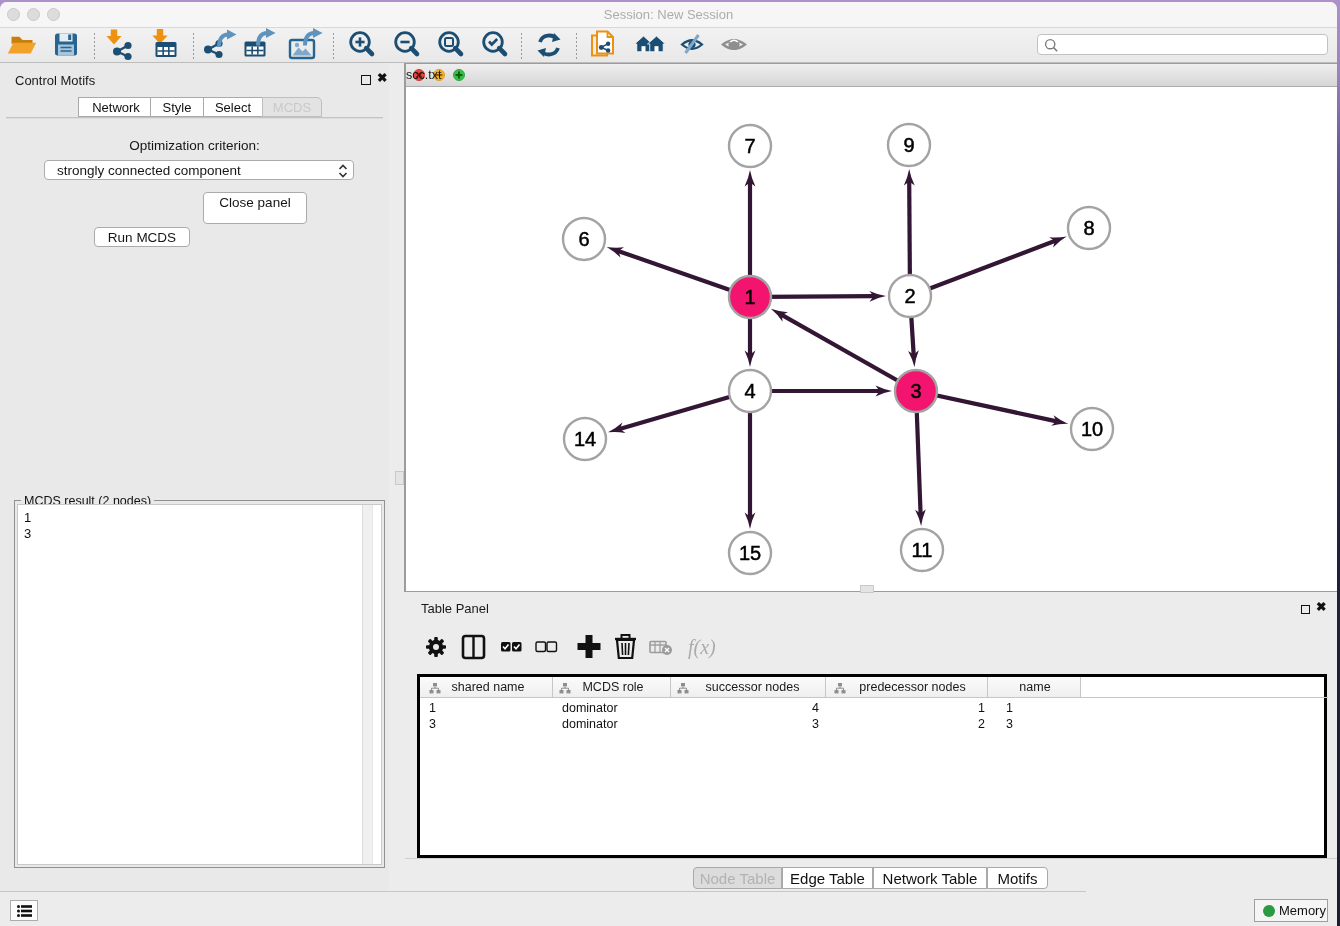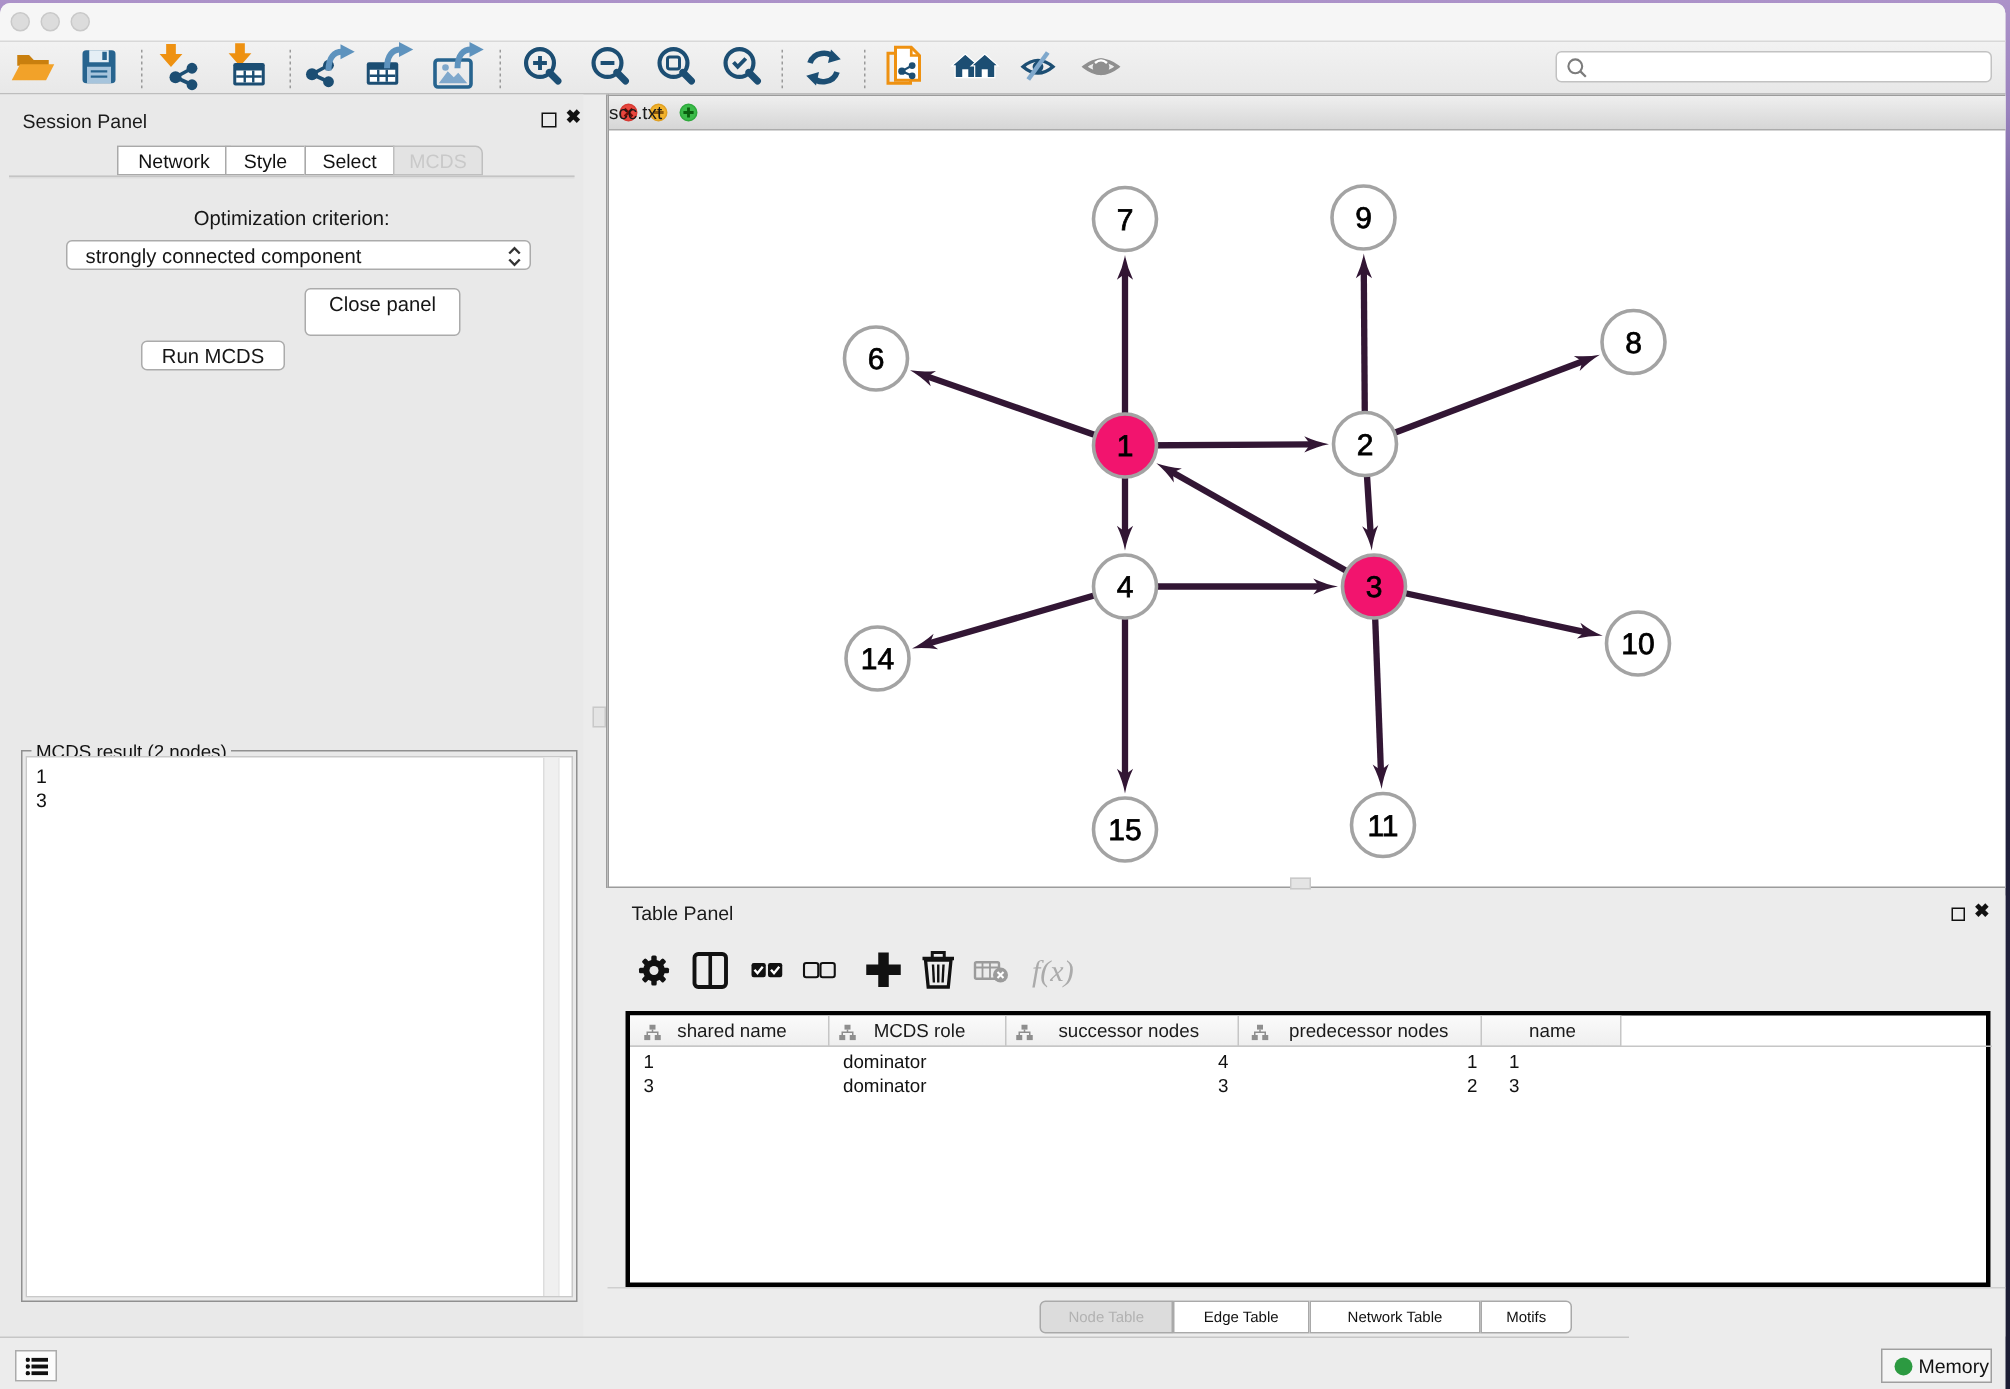--- a/index.html
+++ b/index.html
@@ -40,30 +40,31 @@
   #netname { position:absolute; top:4px; width:932px; font-size:12.5px; color:#1A1A1A; }
   
   #tpanel { left:405px; top:595px; width:932px; height:294px; background:#ECECEC; }
   
   #statusbar { left:0; top:889px; width:1086px; height:35px; background:#ECECEC; border-top:1px solid #C6C6C6; }
   .hsep { position:absolute; top:0; width:1px; height:21px; background:#C6C6C6; }
   .hlab { position:absolute; top:3px; font-size:12.5px; color:#1A1A1A; text-align:center; }
   .treeic { position:absolute; top:6px; }
   .cell { position:absolute; font-size:12.5px; color:#111; height:16px; line-height:16px; }
   .btab { position:absolute; top:8px; height:22px; background:#fff; border:1px solid #A9A9A9;
-          font-size:10px; color:#111; text-align:center; line-height:21px; }
+          font-size:15px; color:#111; text-align:center; line-height:21px; }
 </style>
 </head>
 <body>
 <div id="desk"></div>
 <div id="win">
   <div id="titlebar" class="abs">
     <div class="tl" style="left:7px;"></div>
     <div class="tl" style="left:27px;"></div>
     <div class="tl" style="left:47px;"></div>
+    <div id="title">Session: New Session</div>
   </div>
   <div id="toolbar" class="abs">
     <svg class="abs" style="left:0; top:0;" width="1337" height="35" viewBox="0 0 1337 35">
         <g transform="translate(22,16.5) scale(1.05)">
           <path d="M-10 8.5 L-10 -7.5 h7.5 l3 3.2 h9.5 v3.6 h-20 z" fill="#C97F0E"></path>
           <path d="M-13.5 8.5 L-8.2 -1.6 h21.7 L8.3 8.5 z" fill="#F2A229"></path>
         </g>
         <g transform="translate(66,16.5) scale(1.0)">
           <rect x="-11" y="-11" width="22" height="22" rx="2.5" fill="#27648F"></rect>
           <rect x="-6.5" y="-11" width="13" height="8" fill="#E4EEF5"></rect>
@@ -187,21 +188,21 @@
     <div class="tsep" style="left:521px;"></div>
     <div class="tsep" style="left:576px;"></div>
     <div id="searchbox">
         <svg class="abs" style="left:6px; top:3px;" width="15" height="15" viewBox="0 0 15 15">
           <circle cx="6.2" cy="6.2" r="4.6" fill="none" stroke="#7C7C7C" stroke-width="1.4"></circle>
           <line x1="9.6" y1="9.6" x2="13.2" y2="13.2" stroke="#7C7C7C" stroke-width="1.5"></line>
         </svg>
       </div>
   </div>
   <div id="cpanel" class="abs">
-    <div id="cp-title">Session Panel</div>
+    <div id="cp-title">Control Motifs</div>
     <div class="wicon-sq" style="left:361px;"></div>
     <div class="wicon-x" style="left:377px;">✖</div>
     <div class="tab" style="left:78px; width:76px;">Network</div>
     <div class="tab" style="left:150px; width:54px;">Style</div>
     <div class="tab" style="left:203px; width:60px;">Select</div>
     <div class="tab" style="left:262px; width:60px; background:#E3E3E3; color:#C9C9C9; border-color:#BFBFBF; border-radius:0 5px 0 0;">MCDS</div>
     <div id="cp-inner"></div>
     <div class="abs" style="left:0; top:75px; width:389px; height:20px; text-align:center; font-size:13.5px; color:#161616;">Optimization criterion:</div>
     <div class="abs" style="left:44px; top:97px; width:310px; height:20px; background:#fff; border:1px solid #ABABAB; border-radius:4px;">
       <div class="abs" style="left:12px; top:2px; font-size:13.5px; color:#161616;">strongly connected component</div>

